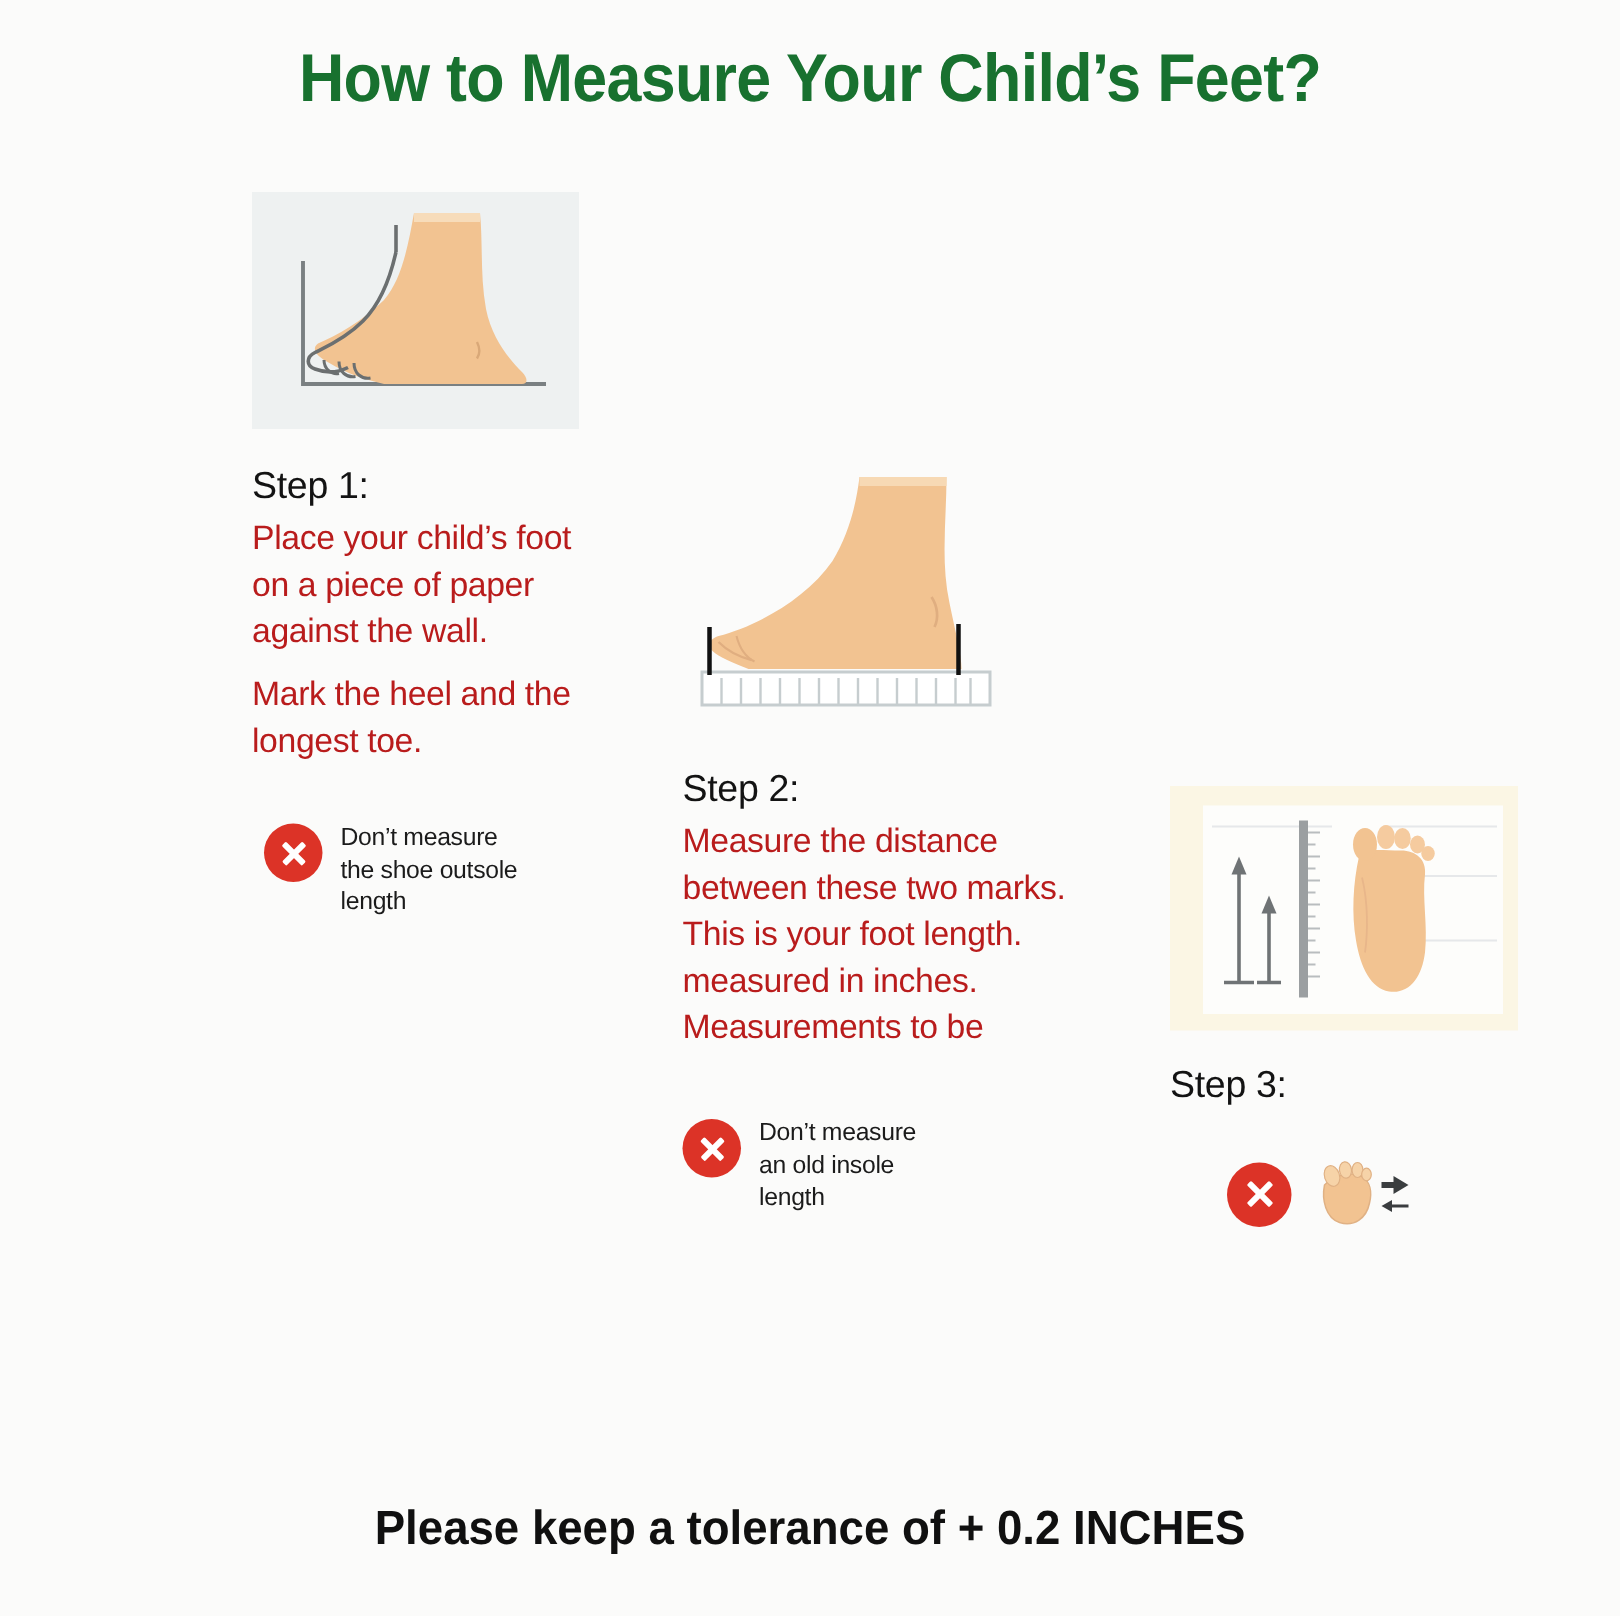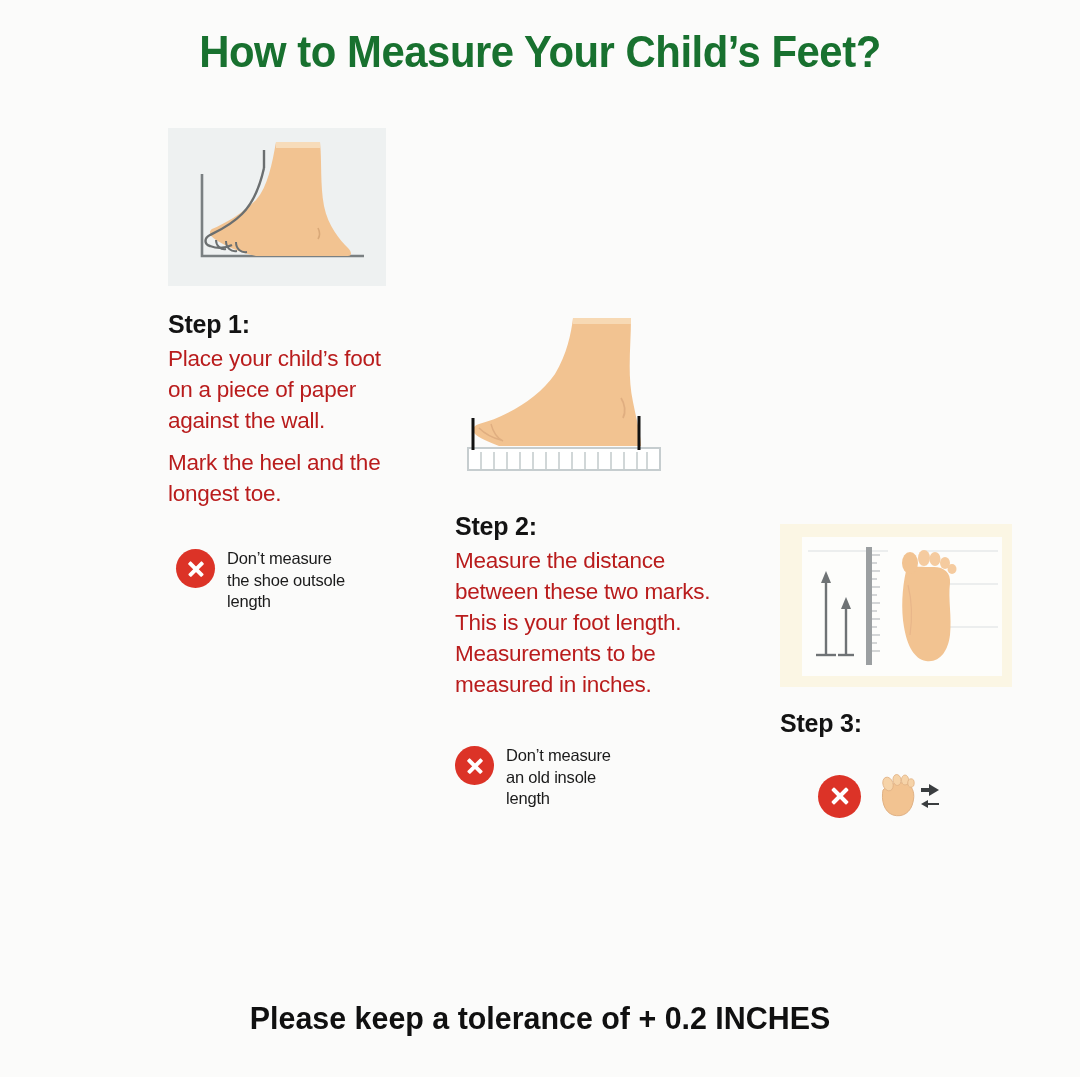--- a/index.html
+++ b/index.html
@@ -22,21 +22,21 @@
     font-family: "Liberation Sans Narrow", "Liberation Sans", sans-serif;
     font-size: 45px;
     font-weight: bold;
     letter-spacing: -0.5px;
     color: #18712f;
     transform: scaleX(0.93);
   }
 
   
   .step-head {
-    font-size: 25px; font-weight: bold; color: #131313;
+    font-size: 25px; font-weight: normal; color: #131313;
     letter-spacing: -0.2px;
     margin-bottom: 4px;
   }
   .step-body {
     font-size: 22.5px; color: #b91c1c; line-height: 1.38;
     letter-spacing: -0.25px;
   }
   .step-body p { margin: 0; }
   .step-body p.gap { margin-top: 11px; }
 
@@ -189,22 +189,22 @@
         <line x1="184" y1="116" x2="184" y2="150" stroke="#111" stroke-width="3"></line>
       </svg>
     </div>
 
     <div class="text-wrap">
       <div class="step-head">Step 2:</div>
       <div class="step-body">
         <p>Measure the distance</p>
         <p>between these two marks.</p>
         <p>This is your foot length.</p>
+        <p>measured in inches.</p>
         <p>Measurements to be</p>
-        <p>measured in inches.</p>
       </div>
     </div>
 
     <div class="warn">
       <div class="warn-circle"></div>
       <div class="warn-text">
         <div>Don’t measure</div>
         <div>an old insole</div>
         <div>length</div>
       </div>

